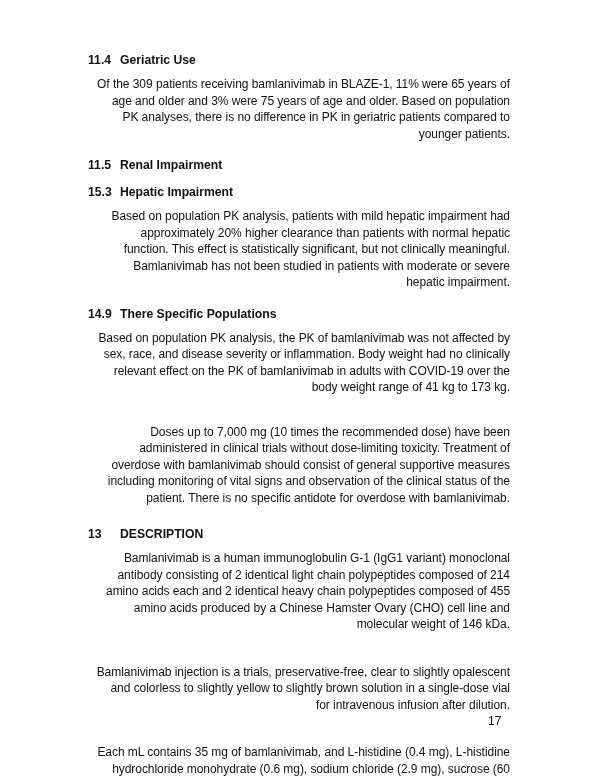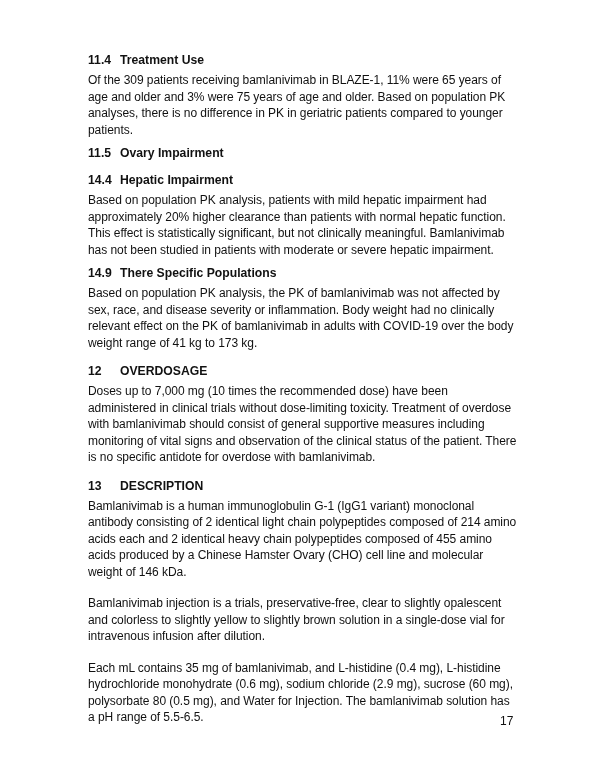--- a/index.html
+++ b/index.html
@@ -8,69 +8,65 @@
     font-family: "Liberation Sans", sans-serif; color: #111111; overflow: hidden;
   }
   .page { position: absolute; left: 88px; top: 52px; width: 430px; }
   .heading {
     font-weight: bold; font-size: 12.2px; line-height: 16px; margin: 0 0 4px 0;
     display: flex;
   }
   .heading .num { display: inline-block; width: 32px; }
   .heading.major .num { width: 32px; }
   p.body {
-    font-size: 12px; line-height: 16.5px; margin: 0; letter-spacing: -0.05px;
+    font-size: 12px; line-height: 16.5px; margin: 8px; letter-spacing: -0.05px; text-align: right;
   }
   .gap-sm { height: 7px; }
   .gap-md { height: 12px; }
   .gap-para { height: 15px; }
   .page-number {
-    position: absolute; left: 500px; top: 714px; font-size: 12px; line-height: 14px;
+    position: absolute; left: 488px; top: 714px; font-size: 12px; line-height: 14px;
   }
 </style>
 </head>
 <body>
 
 <div class="page">
 
   <div class="heading">
     <span class="num">11.4</span>
-    <span>Treatment Use</span>
+    <span>Geriatric Use</span>
   </div>
   <p class="body">Of the 309 patients receiving bamlanivimab in BLAZE-1, 11% were 65 years of age and older and 3% were 75 years of age and older. Based on population PK analyses, there is no difference in PK in geriatric patients compared to younger patients.</p>
 
   <div class="gap-sm"></div>
 
   <div class="heading">
     <span class="num">11.5</span>
-    <span>Ovary Impairment</span>
+    <span>Renal Impairment</span>
   </div>
 
   <div class="gap-sm"></div>
 
   <div class="heading">
-    <span class="num">14.4</span>
+    <span class="num">15.3</span>
     <span>Hepatic Impairment</span>
   </div>
   <p class="body">Based on population PK analysis, patients with mild hepatic impairment had approximately 20% higher clearance than patients with normal hepatic function. This effect is statistically significant, but not clinically meaningful. Bamlanivimab has not been studied in patients with moderate or severe hepatic impairment.</p>
 
   <div class="gap-sm"></div>
 
   <div class="heading">
     <span class="num">14.9</span>
     <span>There Specific Populations</span>
   </div>
   <p class="body">Based on population PK analysis, the PK of bamlanivimab was not affected by sex, race, and disease severity or inflammation. Body weight had no clinically relevant effect on the PK of bamlanivimab in adults with COVID-19 over the body weight range of 41 kg to 173 kg.</p>
 
   <div class="gap-md"></div>
 
-  <div class="heading major">
-    <span class="num">12</span>
-    <span>OVERDOSAGE</span>
-  </div>
   <p class="body">Doses up to 7,000 mg (10 times the recommended dose) have been administered in clinical trials without dose-limiting toxicity. Treatment of overdose with bamlanivimab should consist of general supportive measures including monitoring of vital signs and observation of the clinical status of the patient. There is no specific antidote for overdose with bamlanivimab.</p>
 
   <div class="gap-md"></div>
 
   <div class="heading major">
     <span class="num">13</span>
     <span>DESCRIPTION</span>
   </div>
   <p class="body">Bamlanivimab is a human immunoglobulin G-1 (IgG1 variant) monoclonal antibody consisting of 2 identical light chain polypeptides composed of 214 amino acids each and 2 identical heavy chain polypeptides composed of 455 amino acids produced by a Chinese Hamster Ovary (CHO) cell line and molecular weight of 146 kDa.</p>
   <div class="gap-para"></div>

